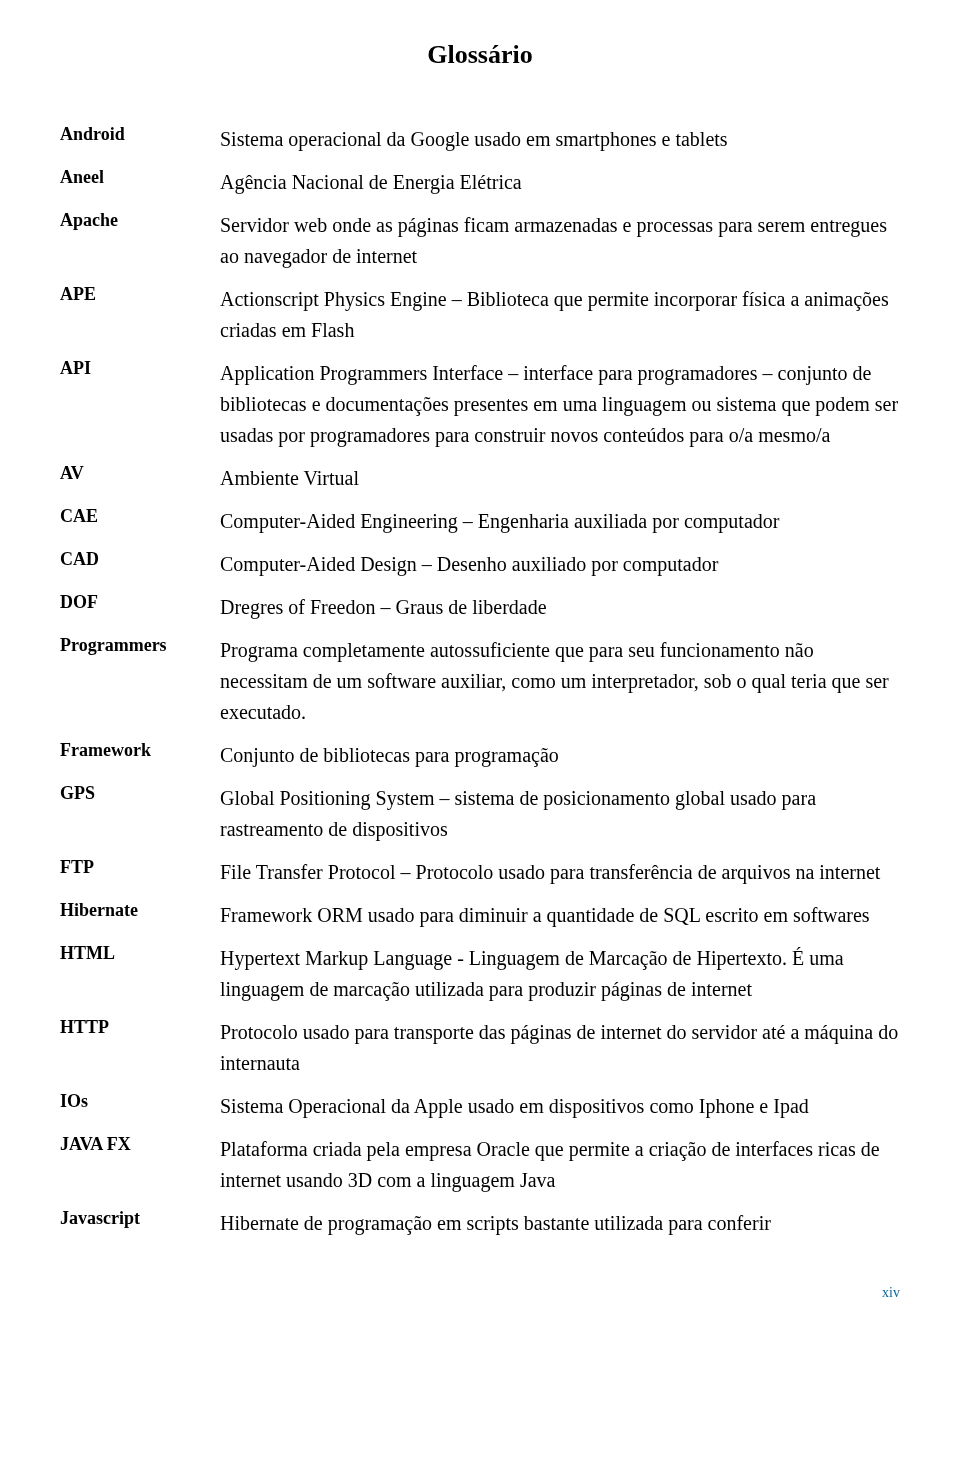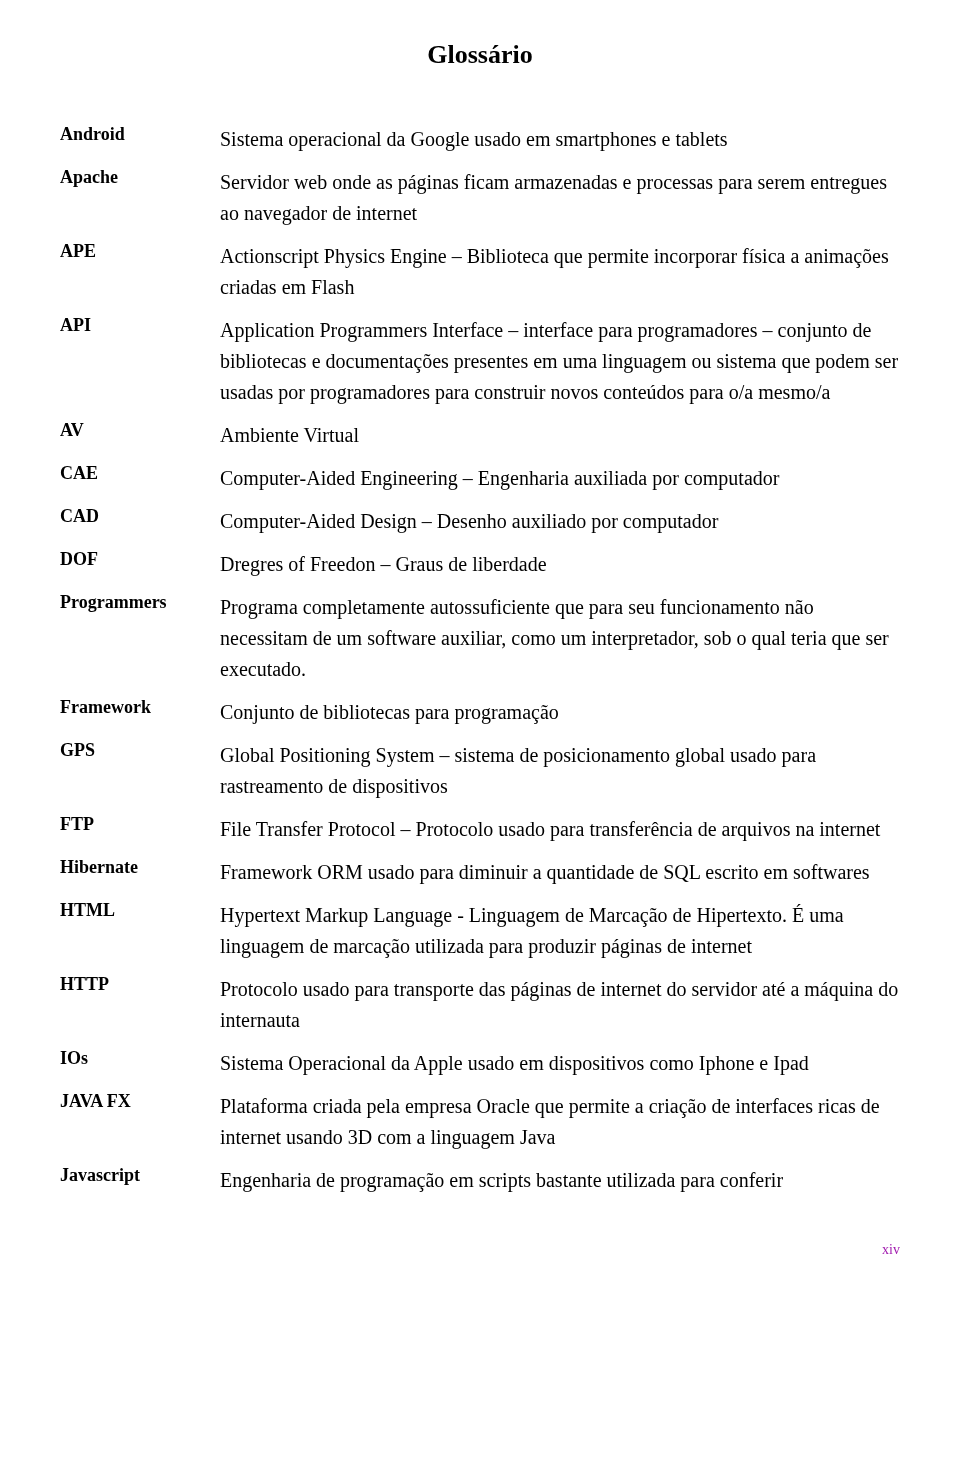--- a/index.html
+++ b/index.html
@@ -52,33 +52,37 @@
     .def-cell {
       font-size: 20px;
       line-height: 1.55;
       padding-top: 8px;
     }
 
     .page-number {
       text-align: right;
       margin-top: 40px;
       font-size: 14px;
-      color: #a21caf;
+      color: #0369a1;
     }
   </style>
 </head>
 <body>
 
 <h1>Glossário</h1>
 
 <table class="glossary-table">
   <tbody id="glossary-body">
   <tr>
         <td class="term-cell">Android</td>
         <td class="def-cell">Sistema operacional da Google usado em smartphones e tablets</td>
+      </tr>
+      <tr>
+        <td class="term-cell">Aneel</td>
+        <td class="def-cell">Agência Nacional de Energia Elétrica</td>
       </tr>
       <tr>
         <td class="term-cell">Apache</td>
         <td class="def-cell">Servidor web onde as páginas ficam armazenadas e processas para serem entregues ao navegador de internet</td>
       </tr>
       <tr>
         <td class="term-cell">APE</td>
         <td class="def-cell">Actionscript Physics Engine – Biblioteca que permite incorporar física a animações criadas em Flash</td>
       </tr>
       <tr>
@@ -132,18 +136,18 @@
       <tr>
         <td class="term-cell">IOs</td>
         <td class="def-cell">Sistema Operacional da Apple usado em dispositivos como Iphone e Ipad</td>
       </tr>
       <tr>
         <td class="term-cell">JAVA FX</td>
         <td class="def-cell">Plataforma criada pela empresa Oracle que permite a criação de interfaces ricas de internet usando 3D com a linguagem Java</td>
       </tr>
       <tr>
         <td class="term-cell">Javascript</td>
-        <td class="def-cell">Engenharia de programação em scripts bastante utilizada para conferir</td>
+        <td class="def-cell">Hibernate de programação em scripts bastante utilizada para conferir</td>
       </tr>
     </tbody>
 </table>
 
 <div class="page-number">xiv</div>
 
 </body></html>

